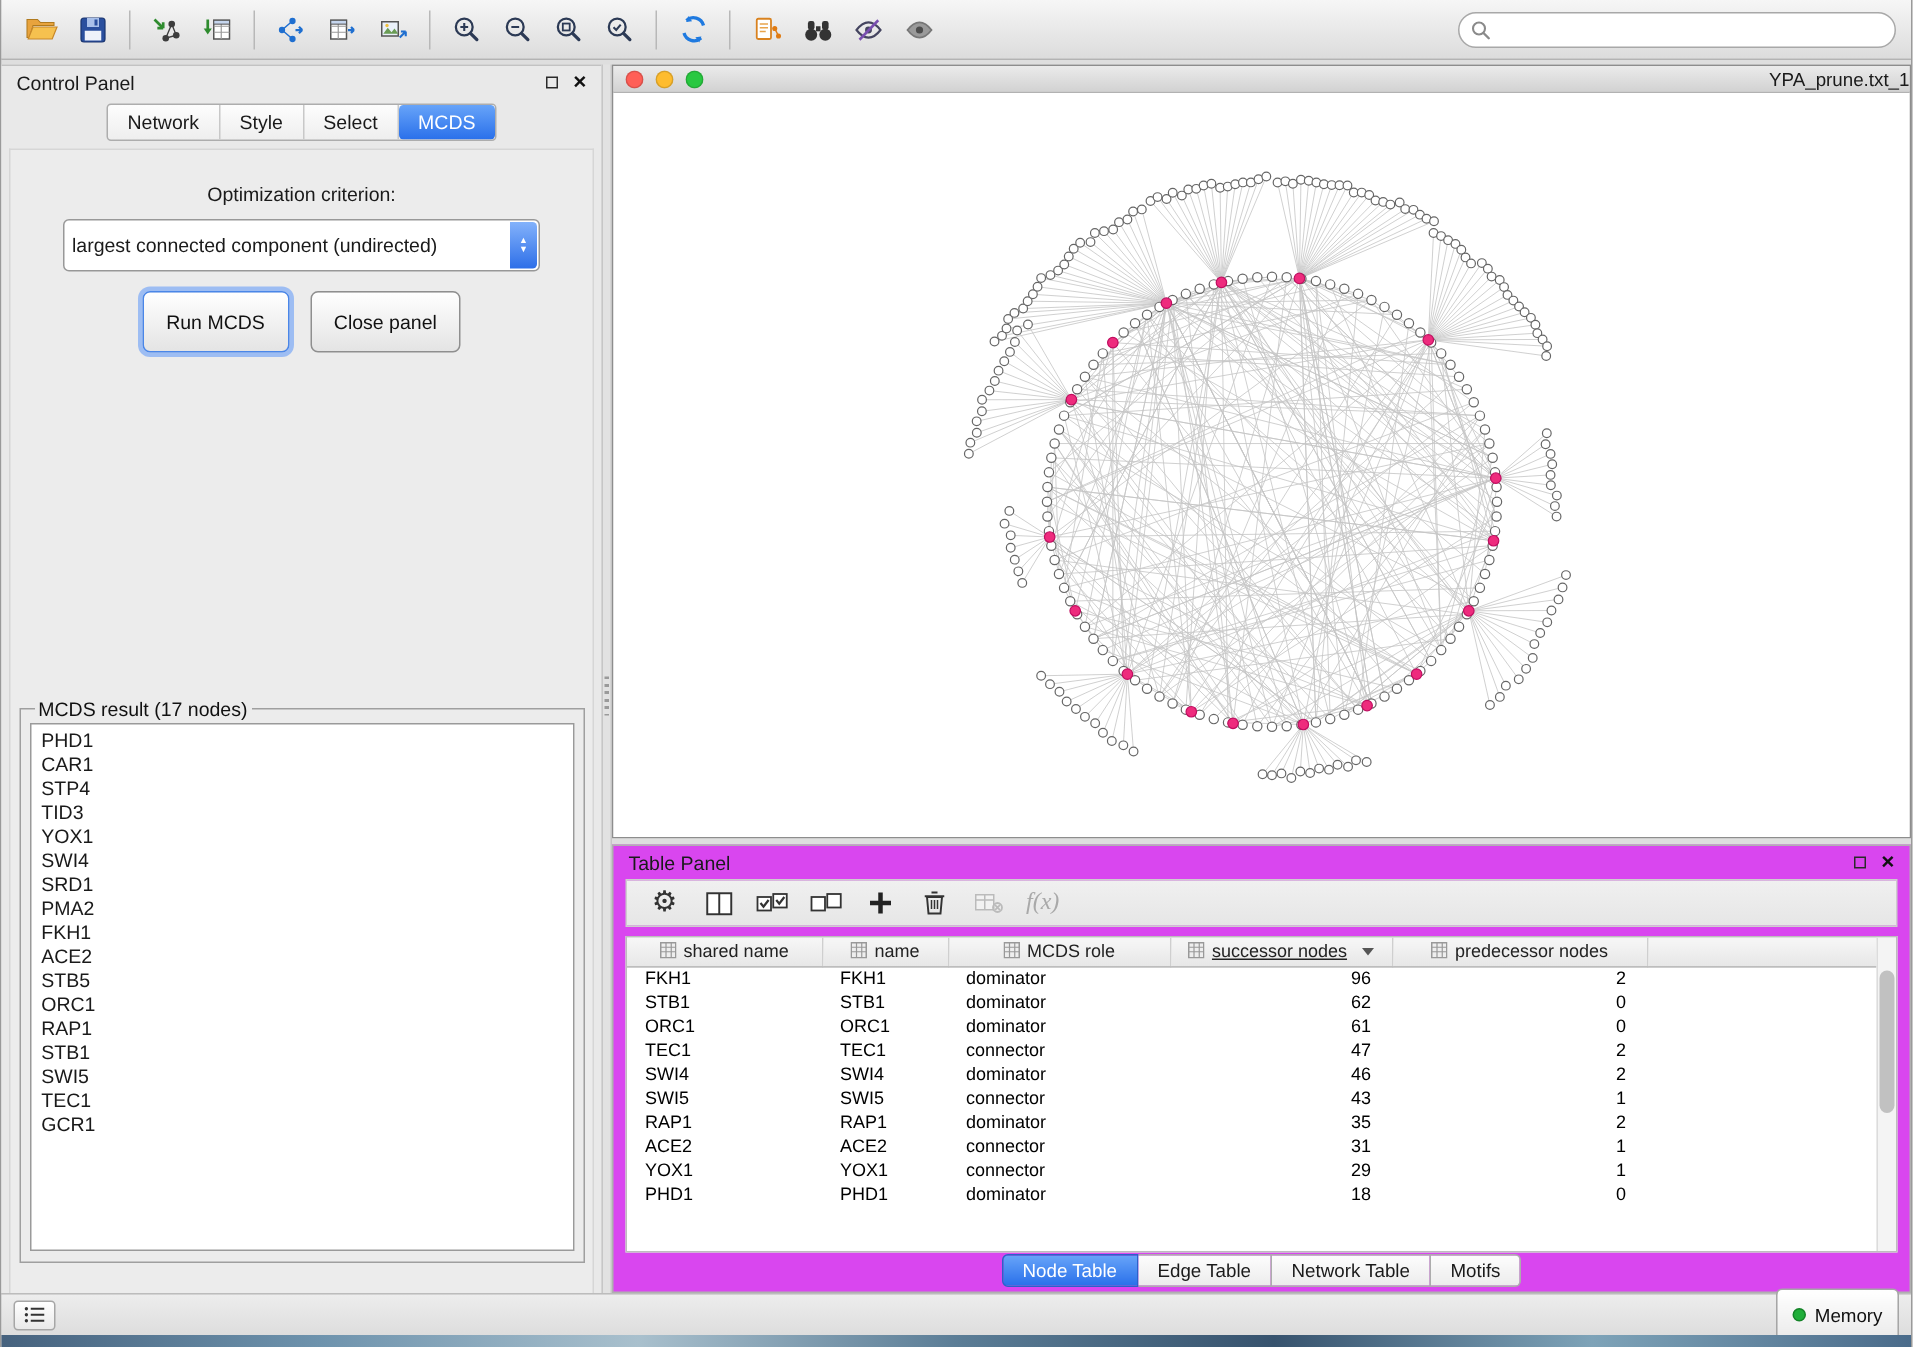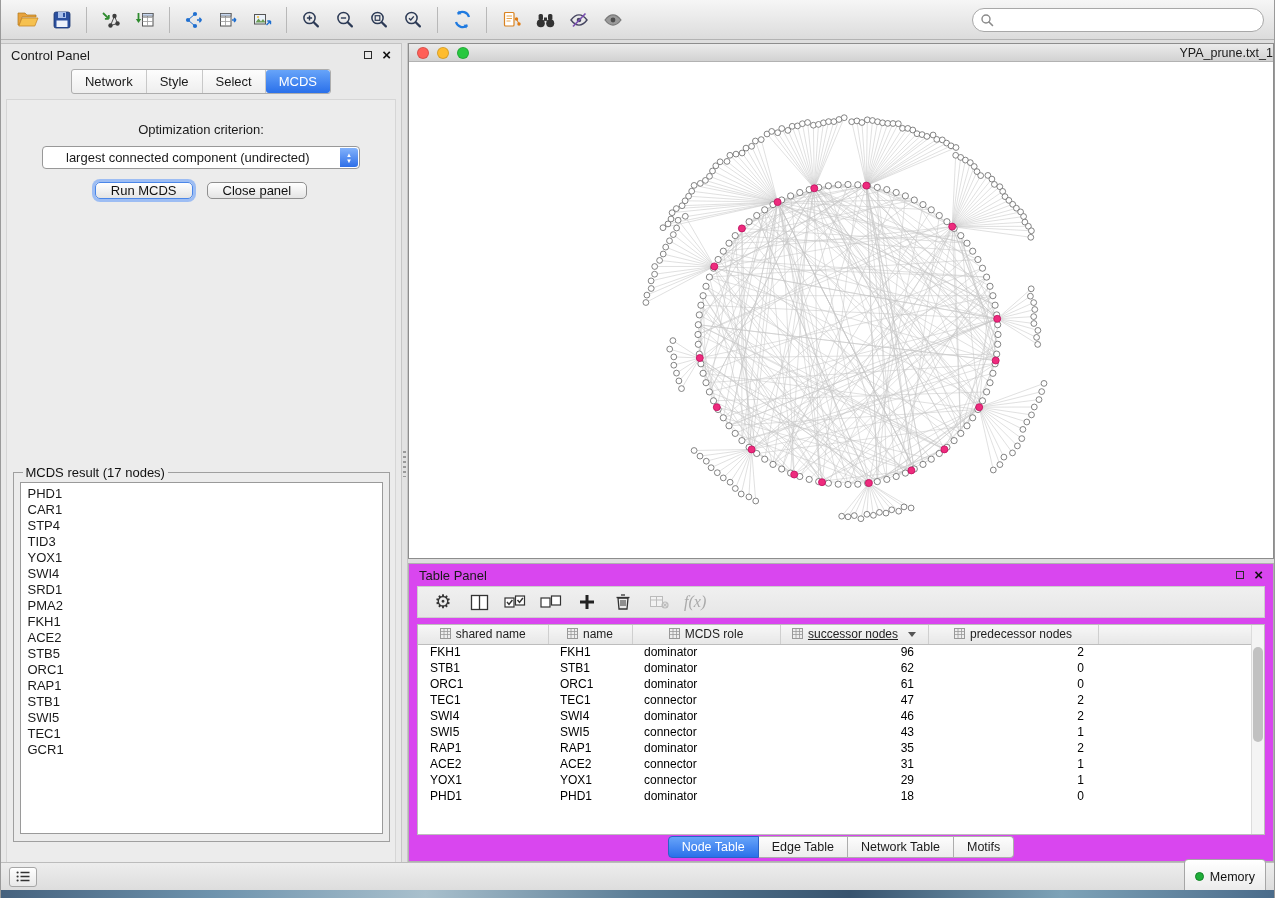--- a/index.html
+++ b/index.html
@@ -23,24 +23,24 @@
   .panel-header{height:22px;flex:0 0 22px;display:flex;align-items:center;padding:0 10px;font-size:13px;color:#1a1a1a}
   .win-controls{margin-left:auto;display:flex;gap:10px;align-items:center}
   .float-box{width:8px;height:8px;border:1.5px solid #2a2a2a}
   .close-x{font-weight:bold;font-size:15px;line-height:12px;color:#111}
   .cp-tabs{display:flex;margin:3px auto 0;border:1px solid #adadad;background:linear-gradient(#fdfdfd,#eeeeee);border-radius:3px;overflow:hidden}
   .cp-tabs .tab{padding:4px 13px;font-size:13px;border-right:1px solid #c8c8c8;color:#1a1a1a}
   .cp-tabs .tab:last-child{border-right:none}
   .cp-tabs .tab.selected{background:linear-gradient(#67a4f9,#2a70ea);color:#fff;border-radius:3px}
   .cp-body{flex:1;display:flex;flex-direction:column;align-items:center;margin:5px 5px 0;background:#ececec;border:1px solid #d6d6d6;border-bottom:none;min-height:0}
   .opt-label{margin-top:22px;font-size:13px}
-  .combo{margin-top:9px;width:318px;height:23px;background:#fff;border:1px solid #989898;border-radius:4px;display:flex;align-items:center;font-size:13px;padding-left:23px;position:relative;white-space:nowrap}
+  .combo{margin-top:9px;width:318px;height:35px;background:#fff;border:1px solid #989898;border-radius:4px;display:flex;align-items:center;font-size:13px;padding-left:5px;position:relative;white-space:nowrap}
   .combo-arrows{position:absolute;right:1px;top:1px;bottom:1px;width:18px;border-radius:0 3px 3px 0;background:linear-gradient(#83b2fb,#2e6fe8);color:#fff;display:flex;flex-direction:column;align-items:center;justify-content:center;font-size:6px;line-height:6px}
   .btn-row{margin-top:13px;display:flex;gap:14px}
-  .btn{height:17px;padding:0 15px;font-size:13px;border:1px solid #8f8f8f;border-radius:5px;background:linear-gradient(#ffffff,#e4e4e4);color:#111}
+  .btn{height:41px;padding:0 15px;font-size:13px;border:1px solid #8f8f8f;border-radius:5px;background:linear-gradient(#ffffff,#e4e4e4);color:#111}
   .btn.focused{box-shadow:0 0 0 3px rgba(92,152,250,.55);border-color:#4a86e8}
   .result-fieldset{margin-top:auto;width:377px;border:1px solid #9f9f9f;padding:2px 6px 7px;margin-bottom:20px;background:transparent}
   .result-fieldset legend{font-size:13px;padding:0 3px;margin-left:3px;color:#111}
   .result-list{background:#fff;border:1px solid #9a9a9a;height:352px;overflow:hidden;padding:3px 0 0 7px;font-size:13px;line-height:16px}
   .mcds-item{height:16px}
 
   
   .splitter{width:7px;flex:0 0 7px;background:#e2e2e2;border-left:1px solid #c6c6c6;border-right:1px solid #c6c6c6;position:relative}
   .v-handle{position:absolute;top:408px;left:1px;width:3px;height:26px;background:repeating-linear-gradient(#9a9a9a 0 2px,transparent 2px 5px)}
 

